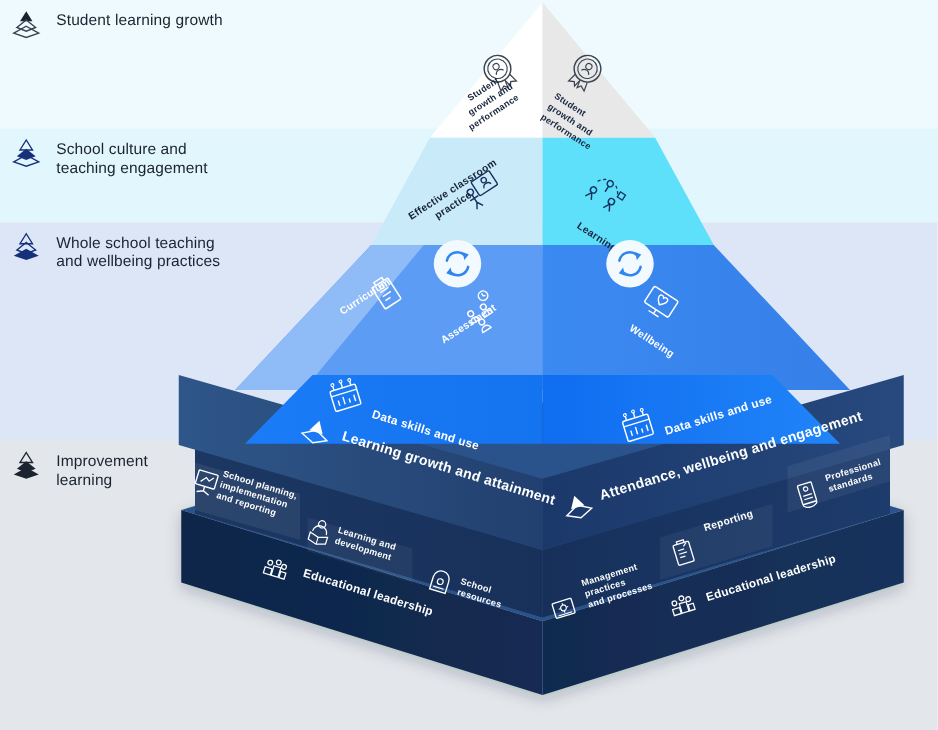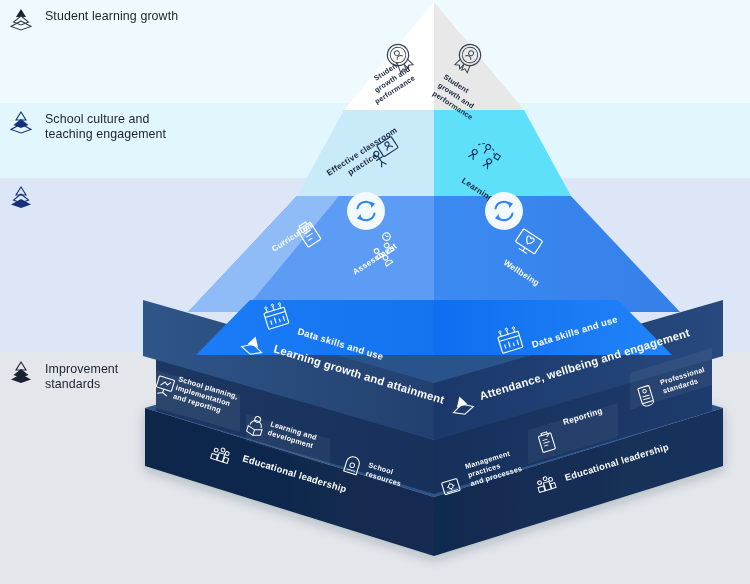--- a/index.html
+++ b/index.html
@@ -78,32 +78,34 @@
   </div>
 
   <div class="legend-item" id="legend-2">
     <span class="legend-ico">
       <svg viewBox="0 0 26 26" width="26" height="26">
         <path d="M13 3 L18 11 L8 11 Z" fill="none" stroke="#16307a" stroke-width="1.1"></path>
         <path d="M13 10 L20.5 16 L13 19 L5.5 16 Z" fill="none" stroke="#16307a" stroke-width="1.1"></path>
         <path d="M13 15 L23 20.5 L13 24 L3 20.5 Z" fill="#16307a"></path>
       </svg>
     </span>
+    <span class="legend-label">Whole school teaching
+and wellbeing practices</span>
   </div>
 
   <div class="legend-item" id="legend-3">
     <span class="legend-ico">
       <svg viewBox="0 0 26 26" width="26" height="26">
         <path d="M13 3 L18 11 L8 11 Z" fill="none" stroke="#1b2330" stroke-width="1.1"></path>
         <path d="M13 10 L20.5 16 L13 19 L5.5 16 Z" fill="#1b2330"></path>
         <path d="M13 15 L23 20.5 L13 24 L3 20.5 Z" fill="#1b2330"></path>
       </svg>
     </span>
     <span class="legend-label">Improvement
-standards</span>
+learning</span>
   </div>
 
   <svg id="pyramid" viewBox="0 0 750 584">
     <defs>
       <linearGradient id="gBaseTopL" x1="0" y1="0" x2="1" y2="0">
         <stop offset="0" stop-color="#2f5689"></stop>
           <stop offset="1" stop-color="#22406f"></stop>
       </linearGradient>
       <linearGradient id="gBaseTopR" x1="0" y1="0" x2="1" y2="0">
         <stop offset="0" stop-color="#1b386a" stop-opacity="1"></stop>

